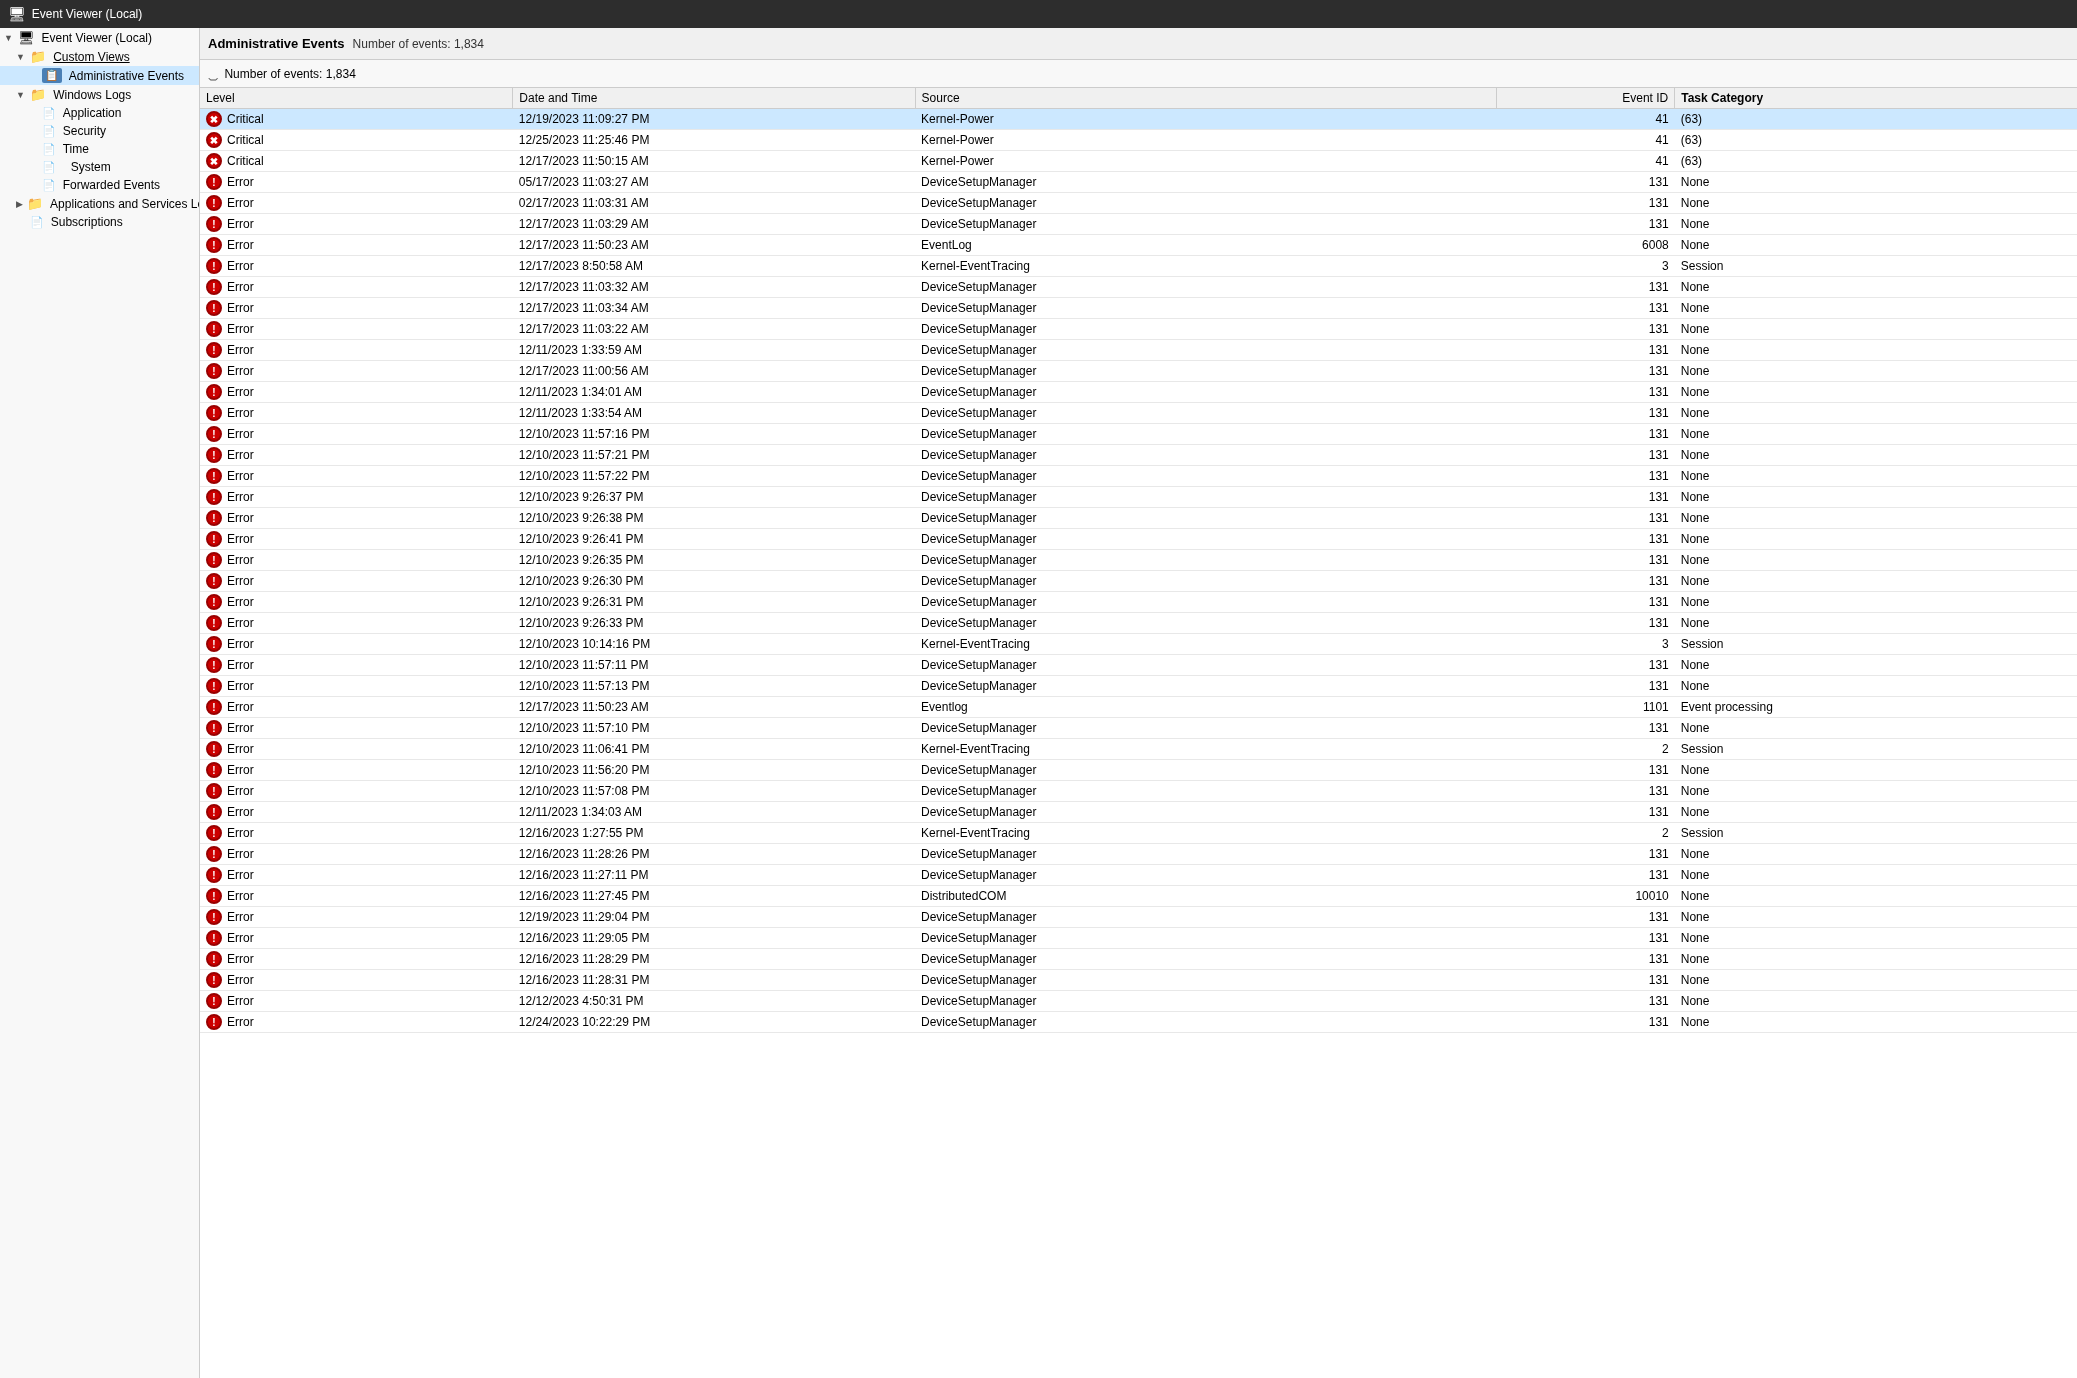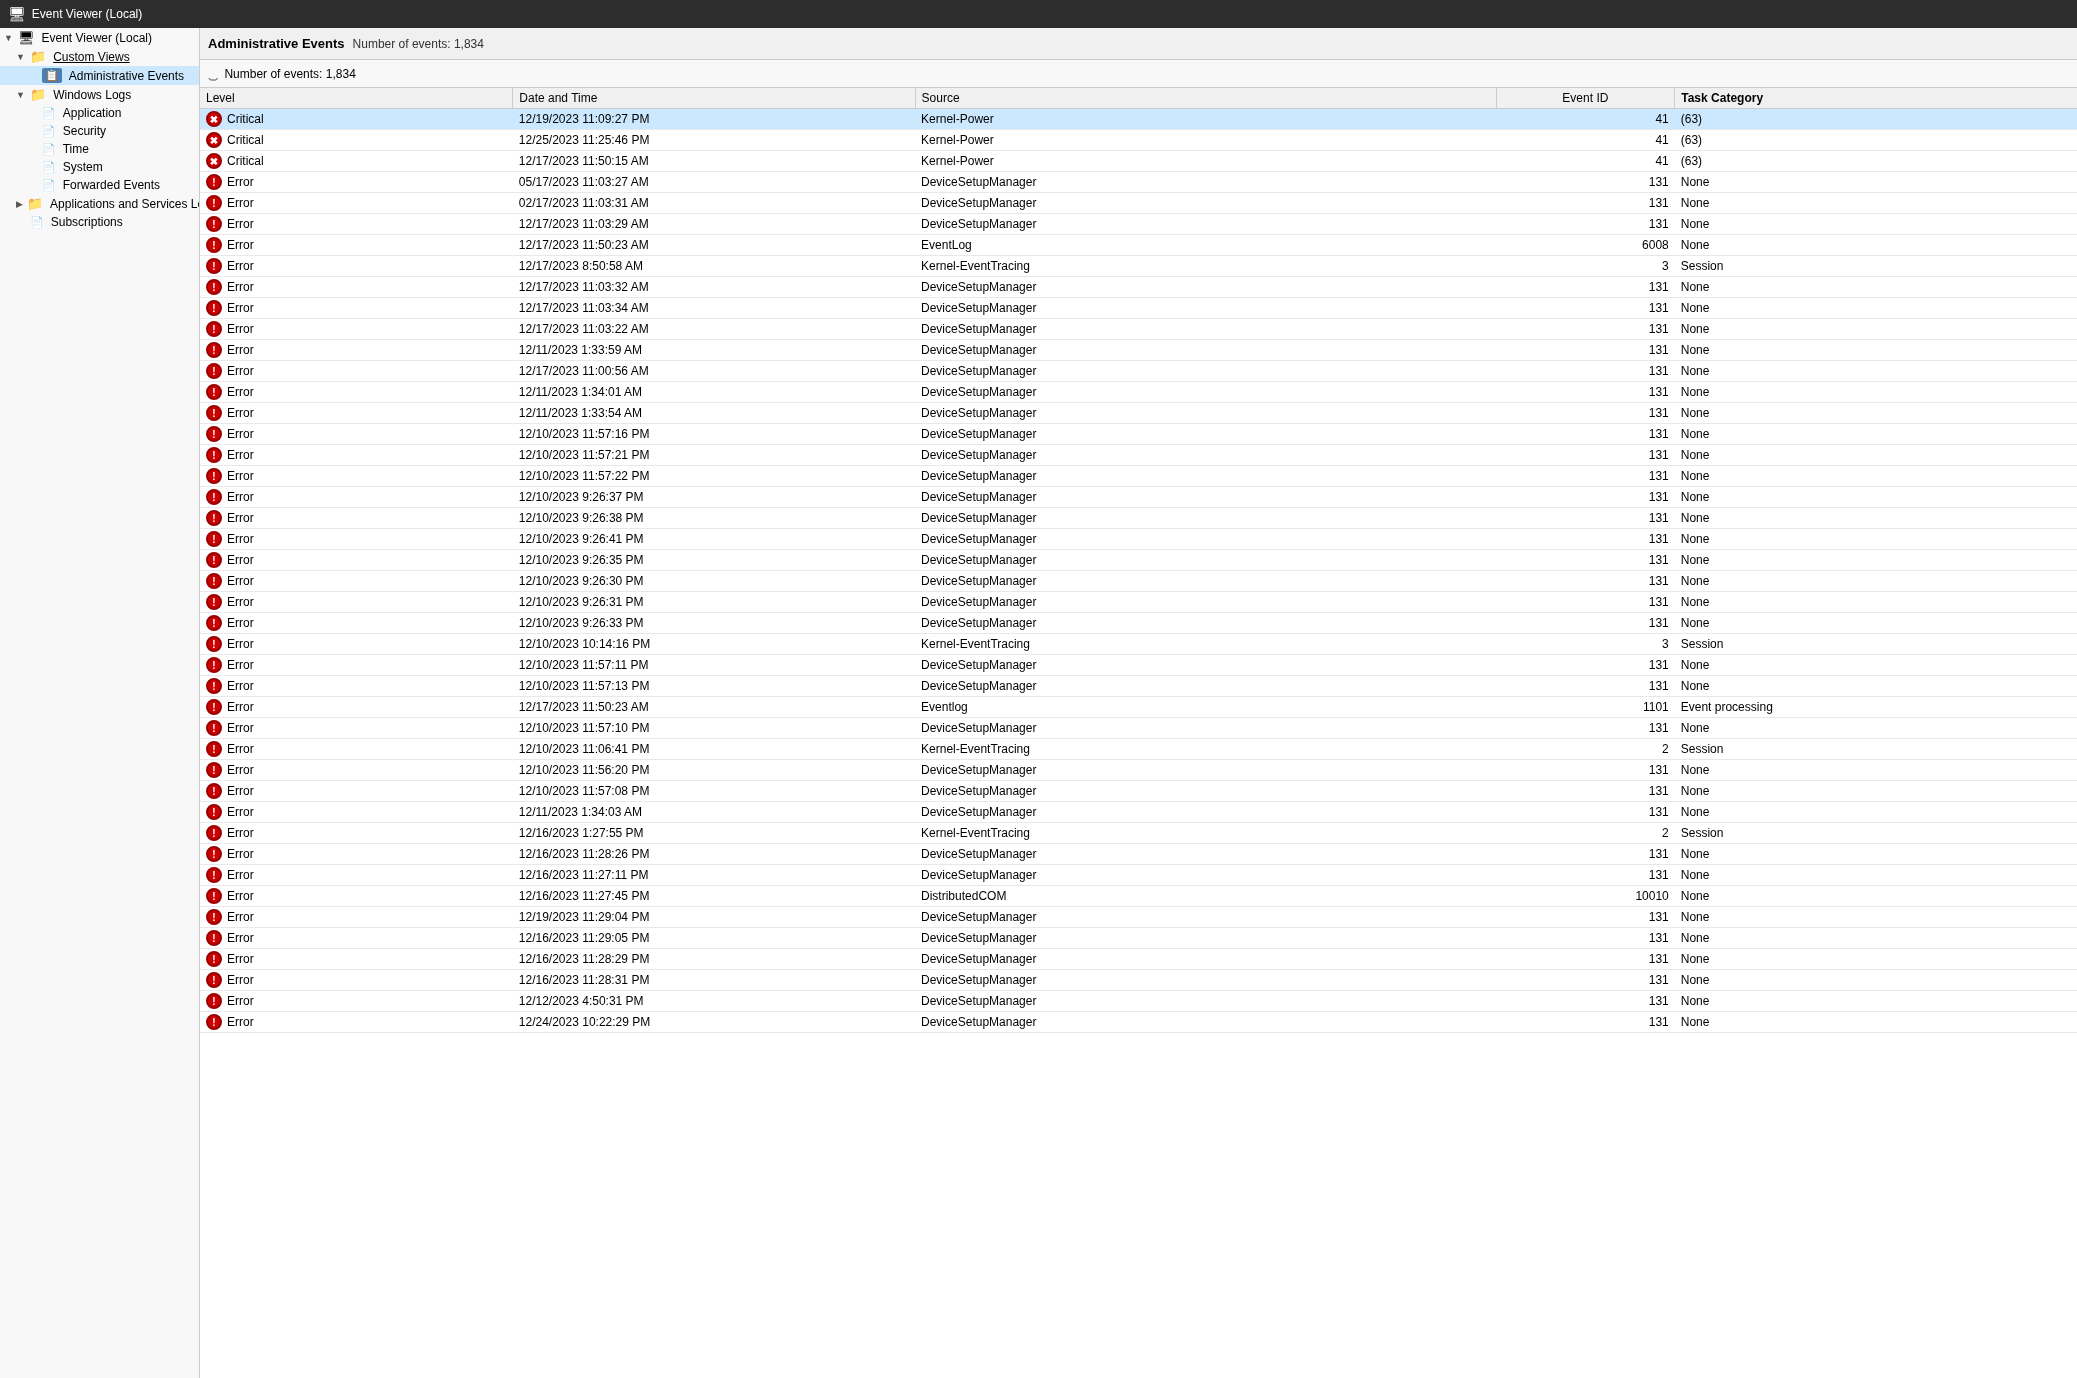--- a/index.html
+++ b/index.html
@@ -103,21 +103,21 @@
         <span style="margin-left:3px;">Security</span>
       </div>
       <div class="sidebar-item indent2">
         <span style="width:10px;display:inline-block;"></span>
         <span style="font-size:11px;">📄</span>
         <span style="margin-left:3px;">Time</span>
       </div>
       <div class="sidebar-item indent2">
         <span style="width:10px;display:inline-block;"></span>
         <span style="font-size:11px;">📄</span>
-        <span style="margin-left:3px;">System</span>
+        <span style="margin-left:11px;">System</span>
       </div>
       <div class="sidebar-item indent2">
         <span style="width:10px;display:inline-block;"></span>
         <span style="font-size:11px;">📄</span>
         <span style="margin-left:3px;">Forwarded Events</span>
       </div>
       <div class="sidebar-item indent1">
         <span class="expand-arrow">▶</span>
         <span style="font-size:13px;">📁</span>
         <span style="margin-left:3px;">Applications and Services Loc</span>
@@ -141,21 +141,21 @@
       <span class="filter-text">Number of events: 1,834</span>
     </div>
 
     <div class="table-container">
       <table>
         <thead>
           <tr>
             <th class="col-level">Level</th>
             <th class="col-datetime">Date and Time</th>
             <th class="col-source">Source</th>
-            <th class="col-eventid" style="text-align:center;">Event ID</th>
+            <th class="col-eventid" style="text-align:right;">Event ID</th>
             <th class="col-taskcategory">Task Category</th>
           </tr>
         </thead>
         <tbody id="table-body">
 
         <tr class="selected-row">
               <td>
                 <div class="level-cell-wrapper">
     <span class="level-icon level-critical">✖</span>
     <span>Critical</span>

